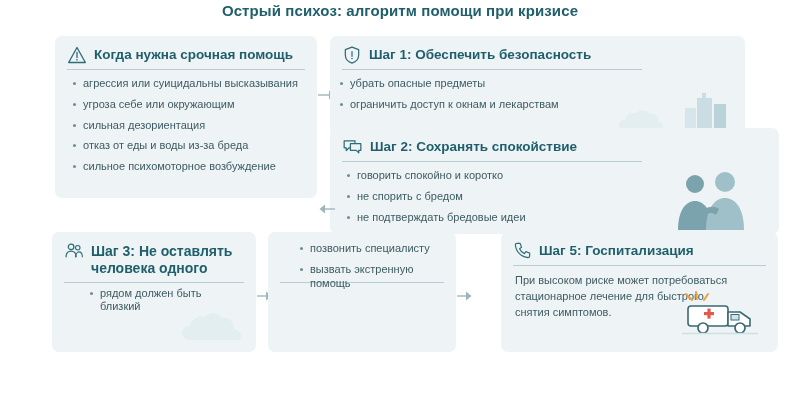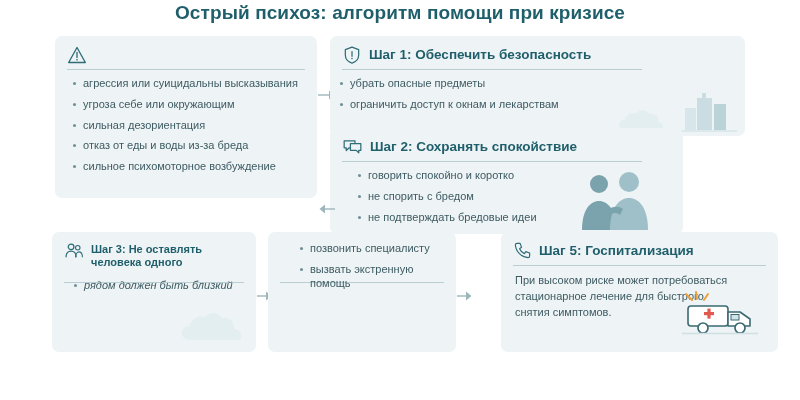--- a/index.html
+++ b/index.html
@@ -22,21 +22,21 @@
     background: #ffffff;
   }
 
   
   .title {
     position: absolute;
     top: 2px;
     left: 0;
     width: 800px;
     text-align: center;
-    font-size: 19px;
+    font-size: 15px;
     font-weight: bold;
     color: #1f5f6b;
     letter-spacing: 0.1px;
   }
 
   
   .card {
     position: absolute;
     background: #eef3f5;
     border-radius: 7px;
@@ -50,21 +50,21 @@
     padding: 9px 12px 0 12px;
   }
   .card-title {
     font-size: 13.5px;
     font-weight: bold;
     color: #1f5f6b;
     line-height: 1.2;
     padding-top: 2px;
   }
   .card-title.small {
-    font-size: 11px;
+    font-size: 14px;
   }
   .underline {
     position: absolute;
     height: 1px;
     background: #b9cdd2;
   }
   ul.bullets {
     list-style: none;
     margin: 0;
     padding: 8px 12px 0 18px;
@@ -121,20 +121,21 @@
 
   <div class="card" style="left:55px; top:36px; width:262px; height:162px;">
     <div class="card-head">
       <span class="icon">
         <svg width="20" height="20" viewBox="0 0 24 24">
           <path d="M12 3 L22 21 H2 Z" fill="none" stroke="#2f6d78" stroke-width="1.6" stroke-linejoin="round"></path>
           <line x1="12" y1="9" x2="12" y2="15" stroke="#2f6d78" stroke-width="1.6" stroke-linecap="round"></line>
           <circle cx="12" cy="17.8" r="1" fill="#2f6d78"></circle>
         </svg>
       </span>
+      <div class="card-title">Когда нужна срочная помощь</div>
     </div>
     <div class="underline" style="left:12px; top:33px; width:238px;"></div>
     <ul class="bullets">
       <li>агрессия или суицидальны высказывания</li>
       <li>угроза себе или окружающим</li>
       <li>сильная дезориентация</li>
       <li>отказ от еды и воды из-за бреда</li>
       <li>сильное психомоторное возбуждение</li>
     </ul>
   </div>
@@ -168,32 +169,32 @@
         <rect x="78" y="8" width="15" height="34" fill="#c9dde2"></rect>
         <rect x="95" y="14" width="12" height="28" fill="#bad3d9"></rect>
         <rect x="66" y="18" width="11" height="24" fill="#d6e6ea"></rect>
         <rect x="83" y="3" width="4" height="6" fill="#c9dde2"></rect>
         <path d="M5 40 C2 40 0 37.5 0 35 C0 32 2.5 30 5.5 30.4 C7 25 12 22 17.5 23.2 C21 19 27.5 19.4 30.6 24 C36 23 40 27 39.6 32 C43 32.6 45 35.4 44 38.2 C43.4 39.6 42 40 40.5 40 Z" fill="#e3eef1"></path>
         <rect x="0" y="40" width="118" height="2" fill="#dbe9ec"></rect>
       </svg>
     </div>
   </div>
 
-  <div class="card" style="left:330px; top:128px; width:353px; height:106px;">
+  <div class="card" style="left:330px; top:128px; width:449px; height:106px;">
     <div class="card-head">
       <span class="icon">
         <svg width="21" height="20" viewBox="0 0 24 24">
           <path d="M2 4.5 H15 V13 H8 L4.5 16.2 V13 H2 Z" fill="none" stroke="#2f6d78" stroke-width="1.5" stroke-linejoin="round"></path>
           <path d="M9.5 8 H22 V16 H19.5 V19 L16.5 16 H9.5 Z" fill="#eef3f5" stroke="#2f6d78" stroke-width="1.5" stroke-linejoin="round"></path>
         </svg>
       </span>
       <div class="card-title">Шаг 2: Сохранять спокойствие</div>
     </div>
     <div class="underline" style="left:12px; top:33px; width:300px;"></div>
-    <ul class="bullets" style="padding-left:28px;">
+    <ul class="bullets" style="padding-left:17px;">
       <li>говорить спокойно и коротко</li>
       <li>не спорить с бредом</li>
       <li>не подтверждать бредовые идеи</li>
     </ul>
 
     <div class="art" style="right:14px; bottom:0;">
       <svg width="106" height="60" viewBox="0 0 106 60">
         <circle cx="36" cy="14" r="9" fill="#7ba3ad"></circle>
         <path d="M19 60 C19 40 27 31 36 31 C45 31 53 40 53 60 Z" fill="#7ba3ad"></path>
         <circle cx="66" cy="12" r="10" fill="#9fc0c8"></circle>
@@ -216,21 +217,21 @@
         <svg width="20" height="20" viewBox="0 0 24 24">
           <circle cx="8.5" cy="7" r="3.4" fill="none" stroke="#2f6d78" stroke-width="1.5"></circle>
           <path d="M2.5 19 C2.5 14.6 5.2 12 8.5 12 C11.8 12 14.5 14.6 14.5 19" fill="none" stroke="#2f6d78" stroke-width="1.5" stroke-linecap="round"></path>
           <circle cx="16.5" cy="8" r="2.7" fill="none" stroke="#2f6d78" stroke-width="1.3"></circle>
           <path d="M14 19 C14 15.4 16 13 18 13 C20.2 13 22 15.4 22 19" fill="none" stroke="#2f6d78" stroke-width="1.3" stroke-linecap="round"></path>
         </svg>
       </span>
       <div class="card-title small">Шаг 3: Не оставлять человека одного</div>
     </div>
     <div class="underline" style="left:12px; top:50px; width:180px;"></div>
-    <ul class="bullets" style="padding-top:10px; padding-left:22px;font-style:italic;">
+    <ul class="bullets" style="padding-top:10px; padding-left:38px;">
       <li>рядом должен быть близкий</li>
     </ul>
     <div class="art" style="right:4px; bottom:6px;">
       <svg width="70" height="34" viewBox="0 0 70 34">
         <path d="M8 32 C3 32 0 28.6 0 25 C0 21 3.6 18 7.6 18.4 C9.6 11 16 7 23 9 C27.4 3.4 36 3.8 40 10 C47 8.6 52.6 13.8 52 21 C57 21.6 60 25.4 59 29.4 C58.4 31.4 56.6 32 55 32 Z" fill="#e3eef1"></path>
       </svg>
     </div>
   </div>
 
   <div class="arrow" style="left:257px; top:289px;">

